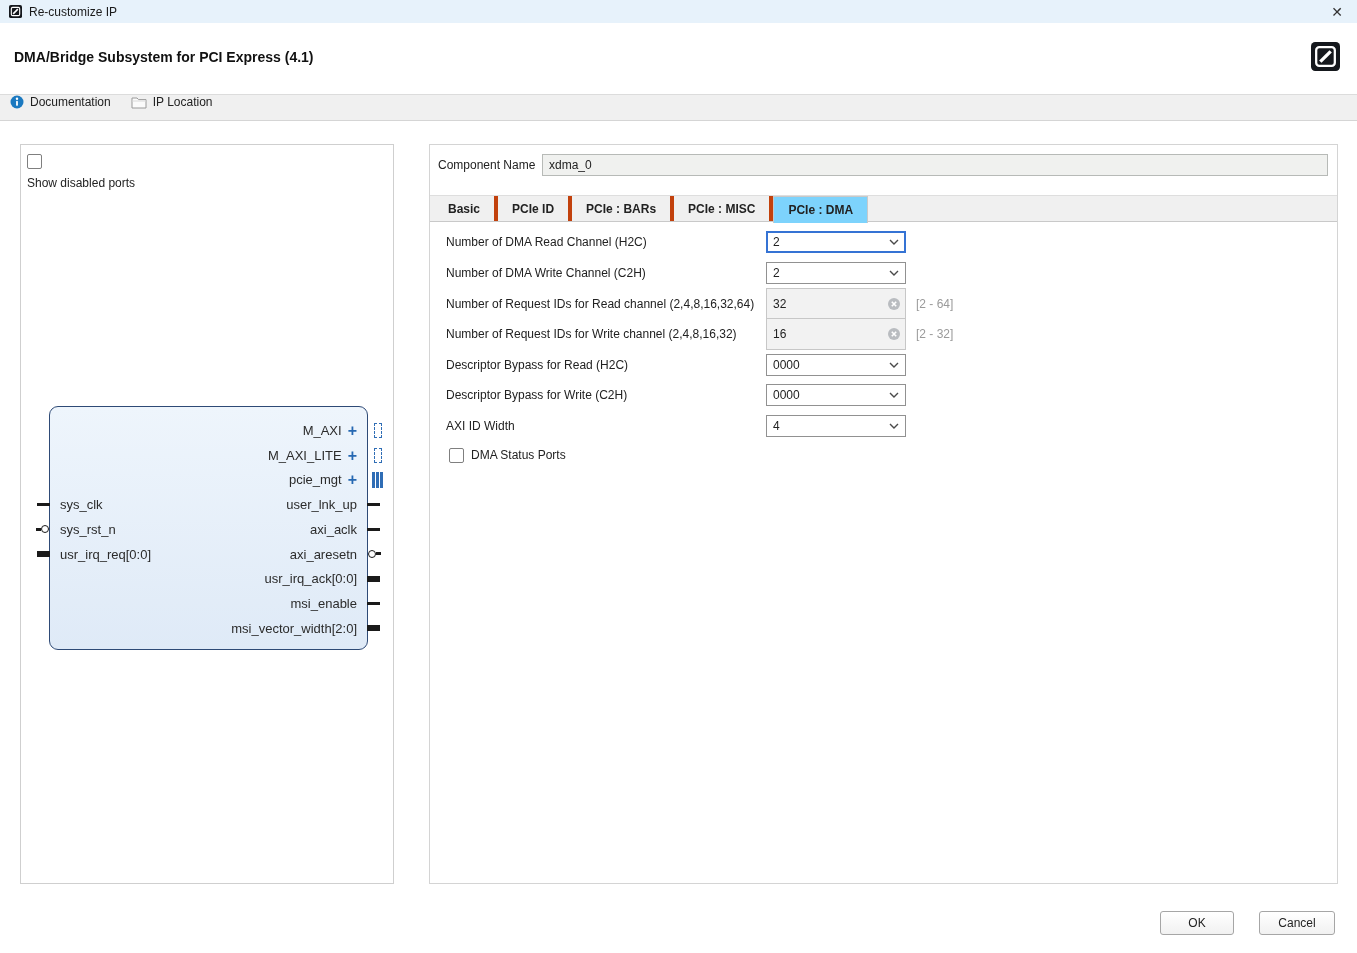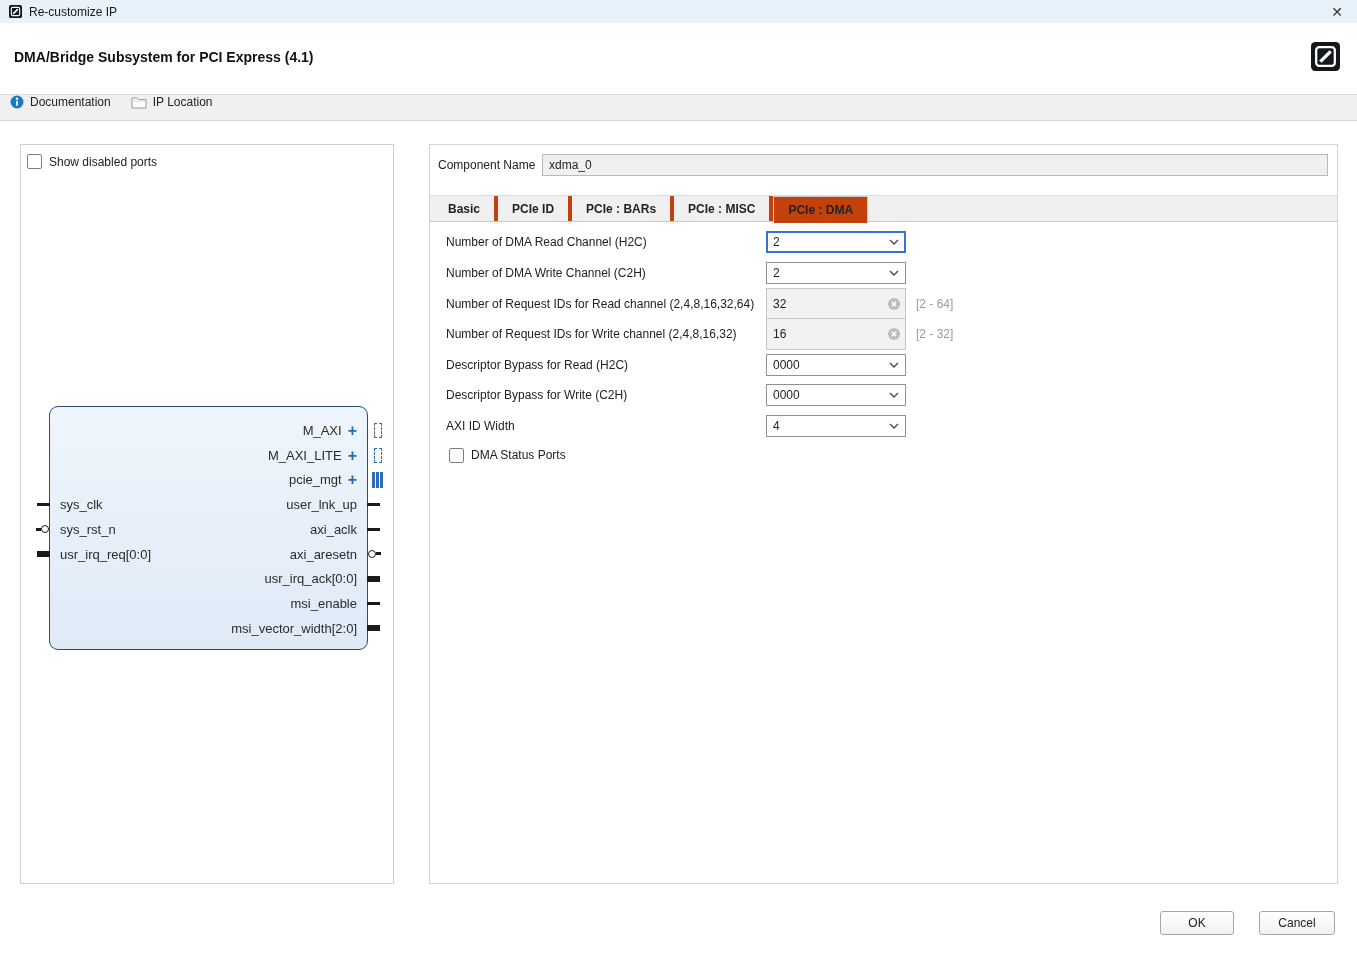--- a/index.html
+++ b/index.html
@@ -22,21 +22,21 @@
   
   .toolbar{position:absolute;left:0;top:94px;width:100%;height:27px;background:#f0f0f0;
            border-top:1px solid #dcdcdc;border-bottom:1px solid #d5d5d5;box-sizing:border-box;
            display:flex;align-items:flex-start;padding:0 10px;gap:20px;}
   .tool-item{display:flex;align-items:center;gap:6px;cursor:pointer;color:#222;}
   .tool-item svg{display:block;}
 
   
   .left-panel{position:absolute;left:20px;top:144px;width:374px;height:740px;background:#fff;
               border:1px solid #cfcfcf;box-sizing:border-box;}
-  .showports{position:absolute;left:6px;top:9px;display:flex;align-items:flex-end;gap:7px;}
+  .showports{position:absolute;left:6px;top:9px;display:flex;align-items:flex-start;gap:7px;flex-direction:column;}
   .cb{width:13px;height:13px;border:1px solid #7f7f7f;border-radius:2px;background:#fff;flex:0 0 auto;}
 
   
   .block{position:absolute;left:28px;top:261px;width:319px;height:244px;
          border:1.3px solid #2e4a76;border-radius:9px;
          background:linear-gradient(180deg,#eef5fc 0%,#dfeaf7 100%);box-sizing:border-box;}
   .prow{position:absolute;right:10px;height:25px;line-height:25px;font-size:13px;color:#2b2b2b;
         white-space:nowrap;display:flex;align-items:center;}
   .prow .plus{color:#2668b2;font-weight:bold;font-size:16px;margin-left:6px;line-height:25px;}
   .plabel-left{position:absolute;left:10px;height:25px;line-height:25px;font-size:13px;color:#2b2b2b;white-space:nowrap;}
@@ -53,21 +53,21 @@
   .comp-row{position:absolute;left:8px;top:9px;right:9px;height:22px;display:flex;align-items:center;}
   .comp-label{width:104px;color:#222;}
   .comp-field{flex:1;height:22px;line-height:20px;background:#f0f1ef;border:1px solid #b7bab7;
               box-sizing:border-box;padding:0 6px;color:#222;}
 
   .tabstrip{position:absolute;left:0;top:50px;width:100%;height:27px;background:#f0f0f0;
             border-top:1px solid #dedede;border-bottom:1px solid #c9c9c9;box-sizing:border-box;
             display:flex;align-items:stretch;padding-left:4px;overflow:visible;}
   .tab{display:flex;align-items:center;padding:0 14px;font-weight:bold;color:#222;
        border-right:4px solid #c2410c;cursor:pointer;position:relative;}
-  .tab.active{background:#c2410c;border:1px solid #c9c9c9;border-bottom:none;z-index:2;
+  .tab.active{background:#7dd3fc;border:1px solid #c9c9c9;border-bottom:none;z-index:2;
               height:27px;box-sizing:border-box;margin-bottom:-1px;text-align:right;}
 
   
   .form-row{position:absolute;left:16px;height:22px;display:flex;align-items:center;}
   .form-row .flabel{flex:0 0 320px;color:#222;}
   .select{width:140px;height:22px;box-sizing:border-box;border:1px solid #919191;background:#fff;
           display:flex;align-items:center;justify-content:space-between;padding:0 6px;cursor:pointer;}
   .select.focused{border:2px solid #3573d4;padding:0 5px;}
   .textfield{width:140px;height:32px;box-sizing:border-box;border:1px solid #c7c7c7;background:#f2f2f2;
              display:flex;align-items:center;justify-content:space-between;padding:0 4px 0 6px;}

